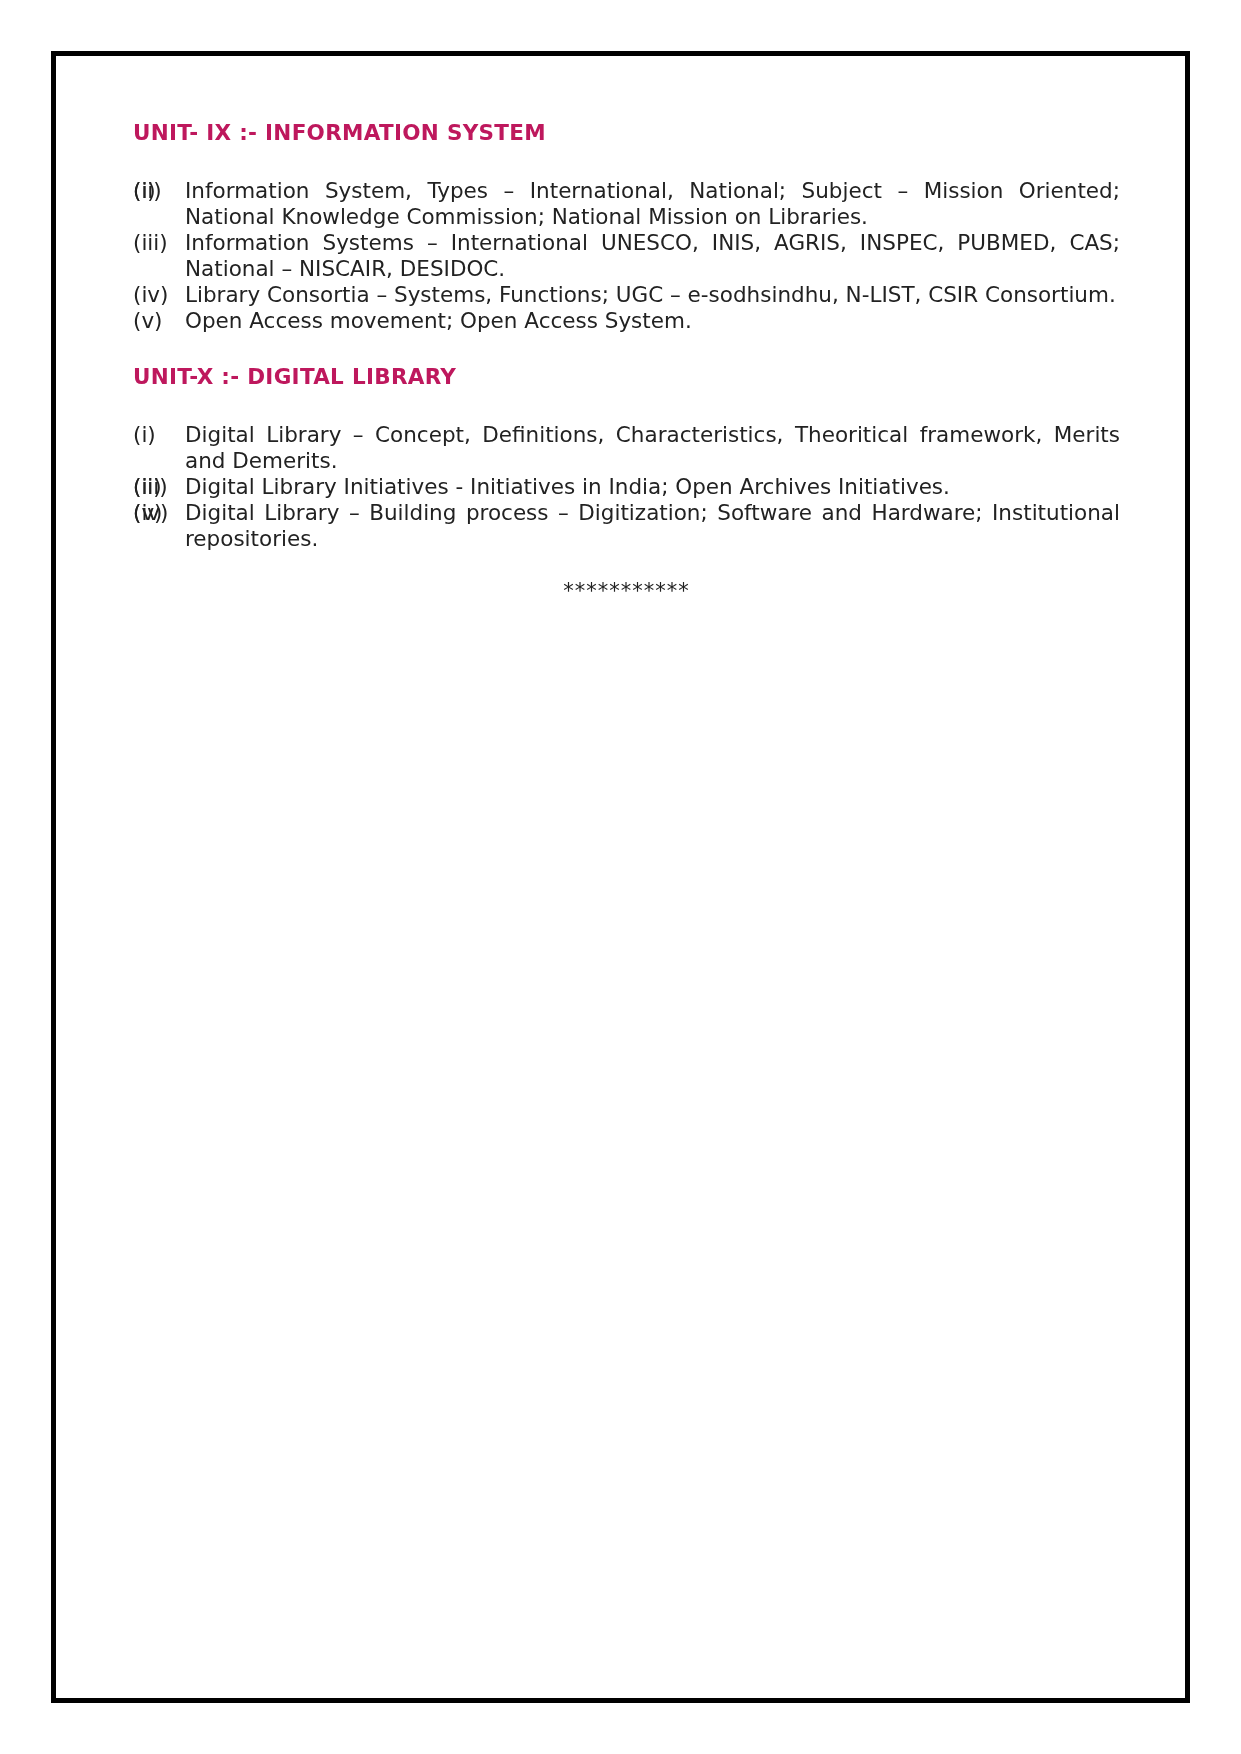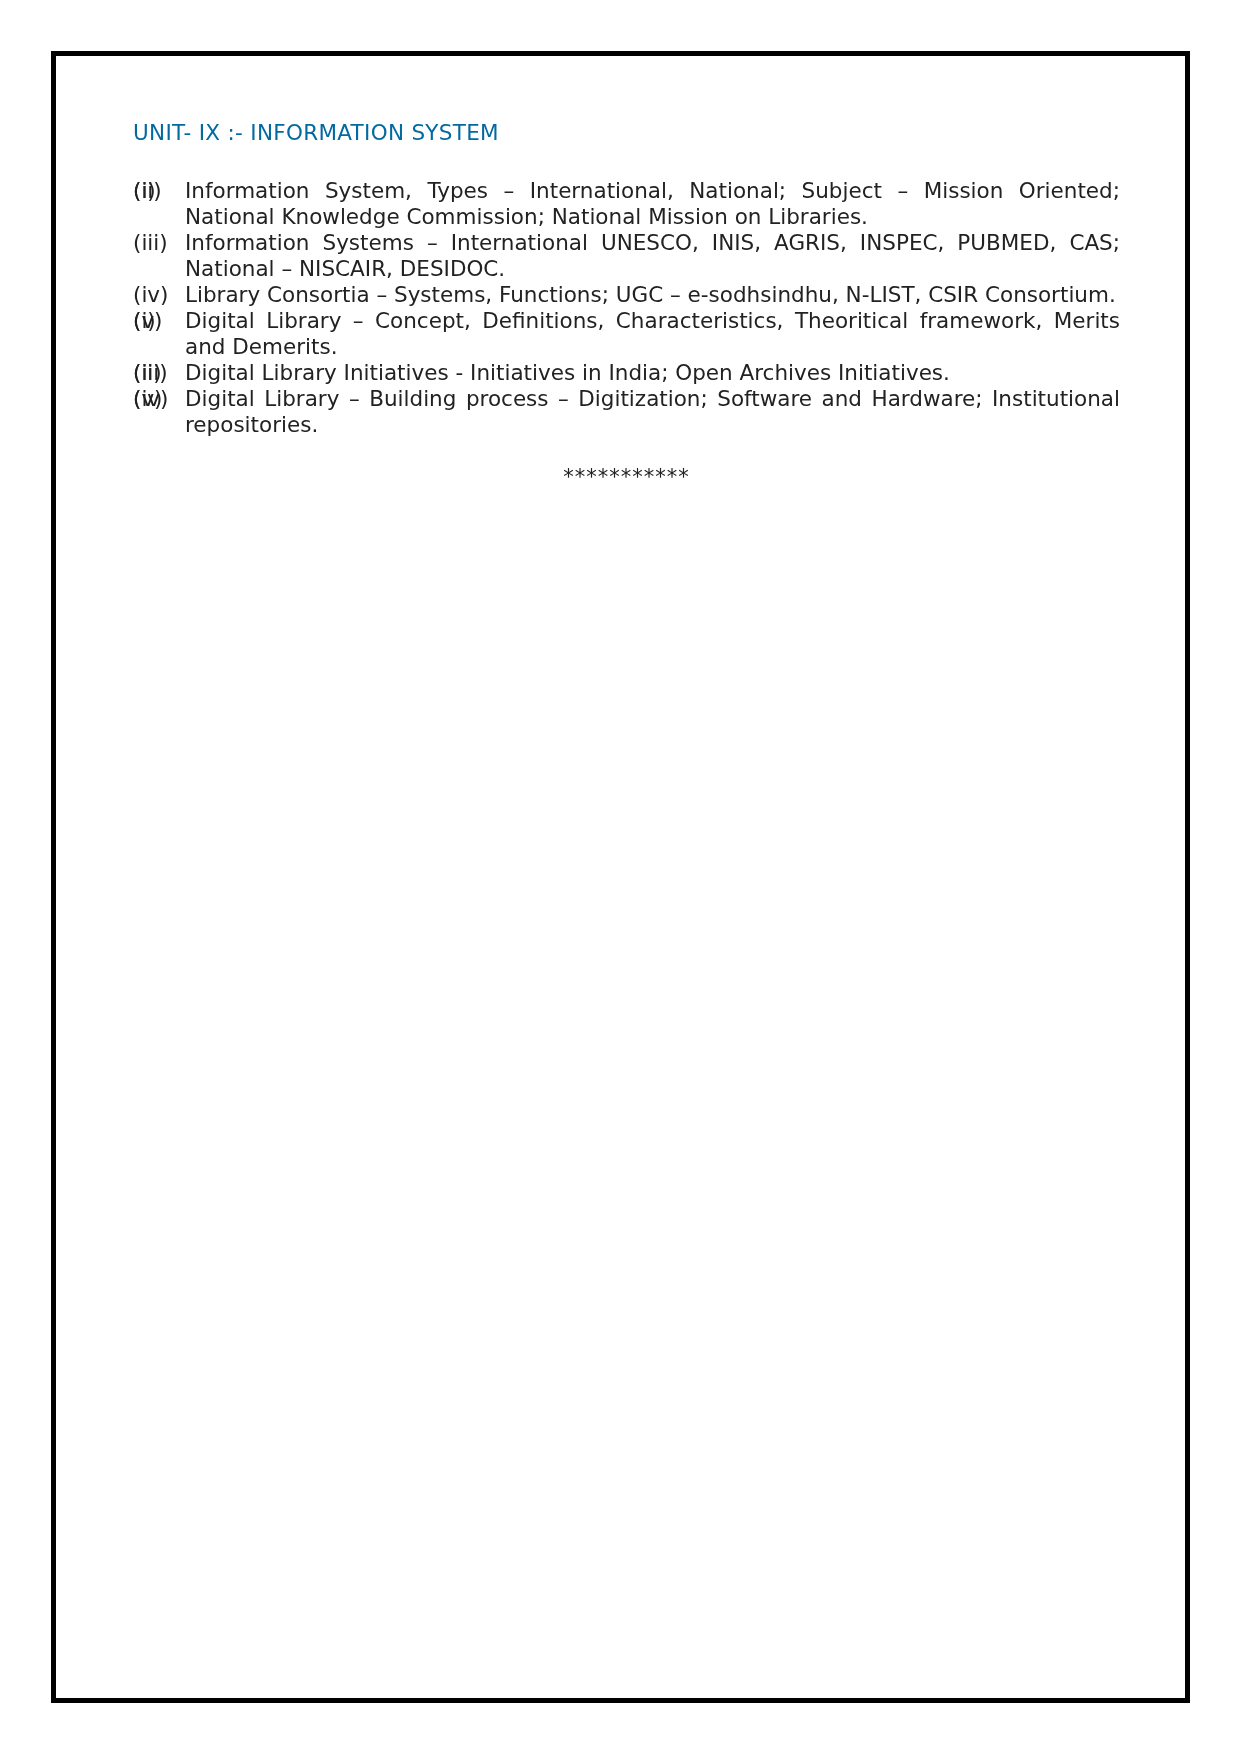--- a/index.html
+++ b/index.html
@@ -25,23 +25,23 @@
     border: 5px solid #000000;
     box-sizing: border-box;
     background: #ffffff;
   }
   .content {
     margin: 62px 0 0 77px;
     width: 987px;
   }
   .unit-heading {
     font-size: 21.5px;
-    font-weight: normal;
+    font-weight: bold;
     letter-spacing: 0.3px;
-    color: #0369a1;
+    color: #be185d;
     line-height: 30px;
     margin: 0 0 30px 0;
   }
   .section-2 .unit-heading {
     margin-top: 28px;
   }
   .item {
     position: relative;
     padding-left: 52px;
     font-size: 21.5px;
@@ -85,24 +85,26 @@
         <div class="item">
           <span class="marker">(iii)</span>
           <span class="item-text">Information Systems – International UNESCO, INIS, AGRIS, INSPEC, PUBMED, CAS; National – NISCAIR, DESIDOC.</span>
         </div>
         <div class="item">
           <span class="marker">(iv)</span>
           <span class="item-text">Library Consortia – Systems, Functions; UGC – e-sodhsindhu, N-LIST, CSIR Consortium.</span>
         </div>
         <div class="item">
           <span class="marker">(v)</span>
+          <span class="item-text">Open Access movement; Open Access System.</span>
         </div>
       </section>
 
       <section class="section-2">
+        <h1 class="unit-heading">UNIT-X :- DIGITAL LIBRARY</h1>
 
         <div class="item">
           <span class="marker">(i)</span>
           <span class="item-text">Digital Library – Concept, Definitions, Characteristics, Theoritical framework, Merits and Demerits.</span>
         </div>
         <div class="item">
           <span class="marker">(ii)</span>
         </div>
         <div class="item">
           <span class="marker">(iii)</span>

